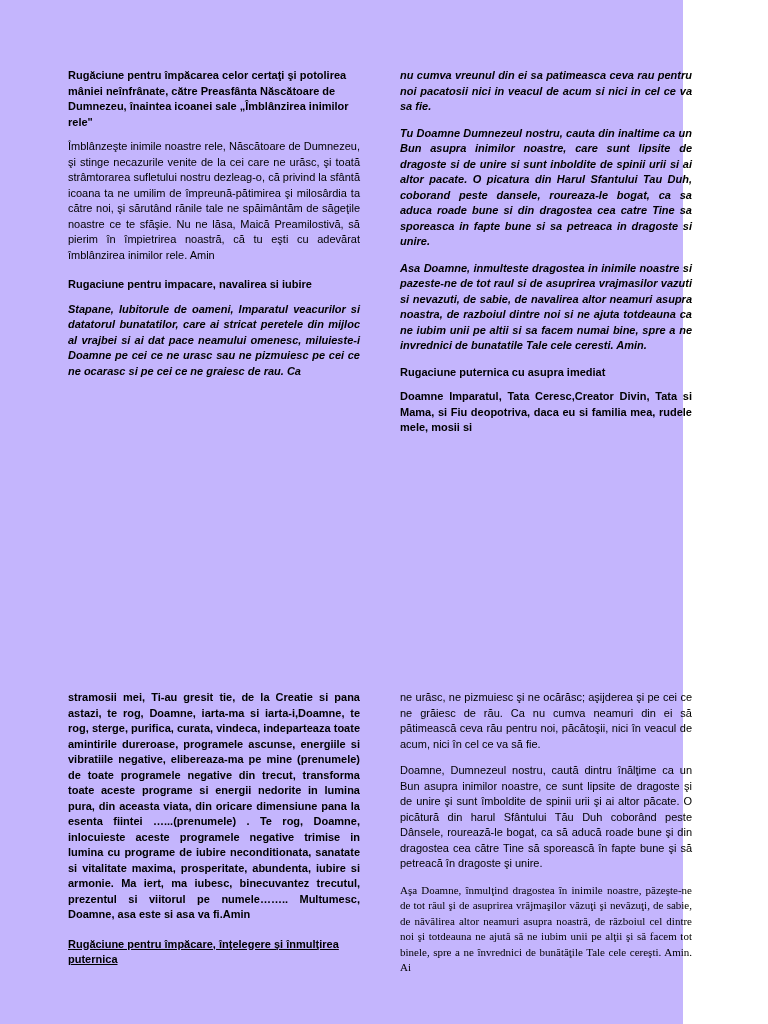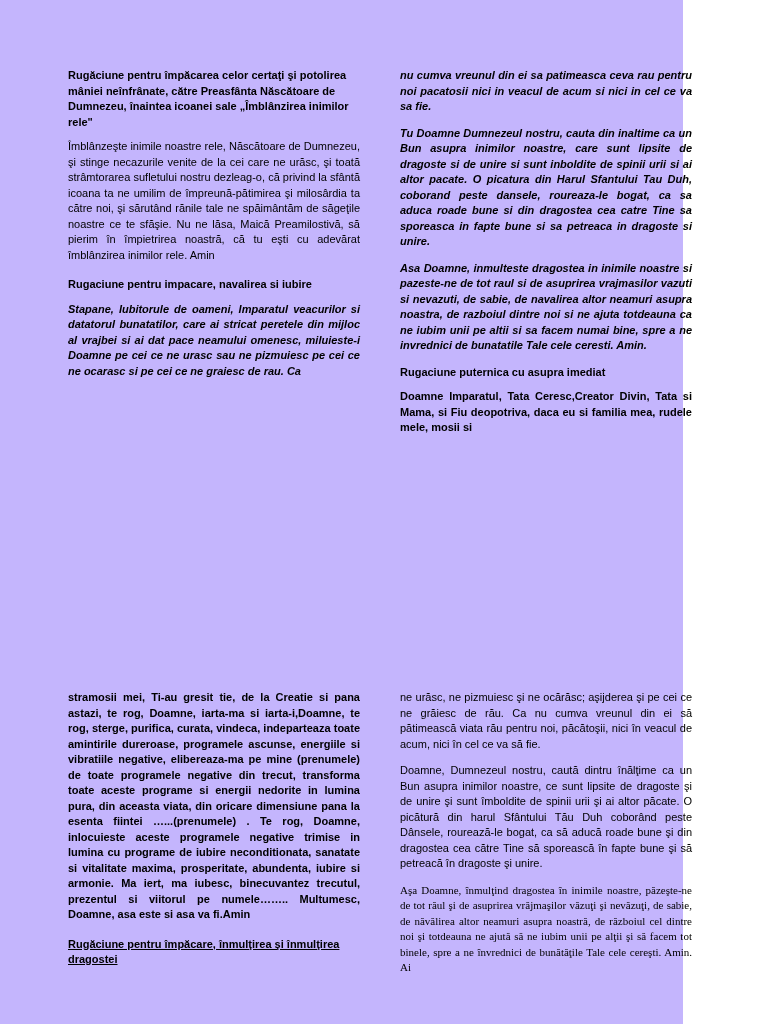--- a/index.html
+++ b/index.html
@@ -65,22 +65,22 @@
   <div class="col col-right" style="top:68px;">
     <p class="t bolditalic">nu cumva vreunul din ei sa patimeasca ceva rau pentru noi pacatosii nici in veacul de acum si nici in cel ce va sa fie.</p>
     <p class="t bolditalic">Tu Doamne Dumnezeul nostru, cauta din inaltime ca un Bun asupra inimilor noastre, care sunt lipsite de dragoste si de unire si sunt inboldite de spinii urii si ai altor pacate. O picatura din Harul Sfantului Tau Duh, coborand peste dansele, roureaza-le bogat, ca sa aduca roade bune si din dragostea cea catre Tine sa sporeasca in fapte bune si sa petreaca in dragoste si unire.</p>
     <p class="t bolditalic">Asa Doamne, inmulteste dragostea in inimile noastre si pazeste-ne de tot raul si de asuprirea vrajmasilor vazuti si nevazuti, de sabie, de navalirea altor neamuri asupra noastra, de razboiul dintre noi si ne ajuta totdeauna ca ne iubim unii pe altii si sa facem numai bine, spre a ne invrednici de bunatatile Tale cele ceresti. Amin.</p>
     <h3 class="hd">Rugaciune puternica cu asupra imediat</h3>
     <p class="t bold">Doamne Imparatul, Tata Ceresc,Creator Divin, Tata si Mama, si Fiu deopotriva, daca eu si familia mea, rudele mele, mosii si</p>
   </div>
 
   <div class="col col-left" style="top:690px;">
     <p class="t bold">stramosii mei, Ti-au gresit tie, de la Creatie si pana astazi, te rog, Doamne, iarta-ma si iarta-i,Doamne, te rog, sterge, purifica, curata, vindeca, indeparteaza toate amintirile dureroase, programele ascunse, energiile si vibratiile negative, elibereaza-ma pe mine (prenumele) de toate programele negative din trecut, transforma toate aceste programe si energii nedorite in lumina pura, din aceasta viata, din oricare dimensiune pana la esenta fiintei …...(prenumele) . Te rog, Doamne, inlocuieste aceste programele negative trimise in lumina cu programe de iubire neconditionata, sanatate si vitalitate maxima, prosperitate, abundenta, iubire si armonie. Ma iert, ma iubesc, binecuvantez trecutul, prezentul si viitorul pe numele…….. Multumesc, Doamne, asa este si asa va fi.Amin</p>
-    <h3 class="hd uline" style="margin-top:14px;">Rugăciune pentru împăcare, înmulţirea şi înmulţirea dragostei</h3>
+    <h3 class="hd uline" style="margin-top:14px;">Rugăciune pentru împăcare, înţelegere şi înmulţirea puternica</h3>
   </div>
 
   <div class="col col-right" style="top:690px;">
-    <p class="t">ne urăsc, ne pizmuiesc şi ne ocărăsc; aşijderea şi pe cei ce ne grăiesc de rău. Ca nu cumva vreunul din ei să pătimească viata rău pentru noi, păcătoşii, nici în veacul de acum, nici în cel ce va să fie.</p>
+    <p class="t">ne urăsc, ne pizmuiesc şi ne ocărăsc; aşijderea şi pe cei ce ne grăiesc de rău. Ca nu cumva neamuri din ei să pătimească ceva rău pentru noi, păcătoşii, nici în veacul de acum, nici în cel ce va să fie.</p>
     <p class="t">Doamne, Dumnezeul nostru, caută dintru înălţime ca un Bun asupra inimilor noastre, ce sunt lipsite de dragoste şi de unire şi sunt îmboldite de spinii urii şi ai altor păcate. O picătură din harul Sfântului Tău Duh coborând peste Dânsele, rourează-le bogat, ca să aducă roade bune şi din dragostea cea către Tine să sporească în fapte bune şi să petreacă în dragoste şi unire.</p>
     <p class="t last">Aşa Doamne, înmulţind dragostea în inimile noastre, păzeşte-ne de tot răul şi de asuprirea vrăjmaşilor văzuţi şi nevăzuţi, de sabie, de năvălirea altor neamuri asupra noastră, de războiul cel dintre noi şi totdeauna ne ajută să ne iubim unii pe alţii şi să facem tot binele, spre a ne învrednici de bunătăţile Tale cele cereşti. Amin. Ai</p>
   </div>
 
 </div>
 
 </body></html>

